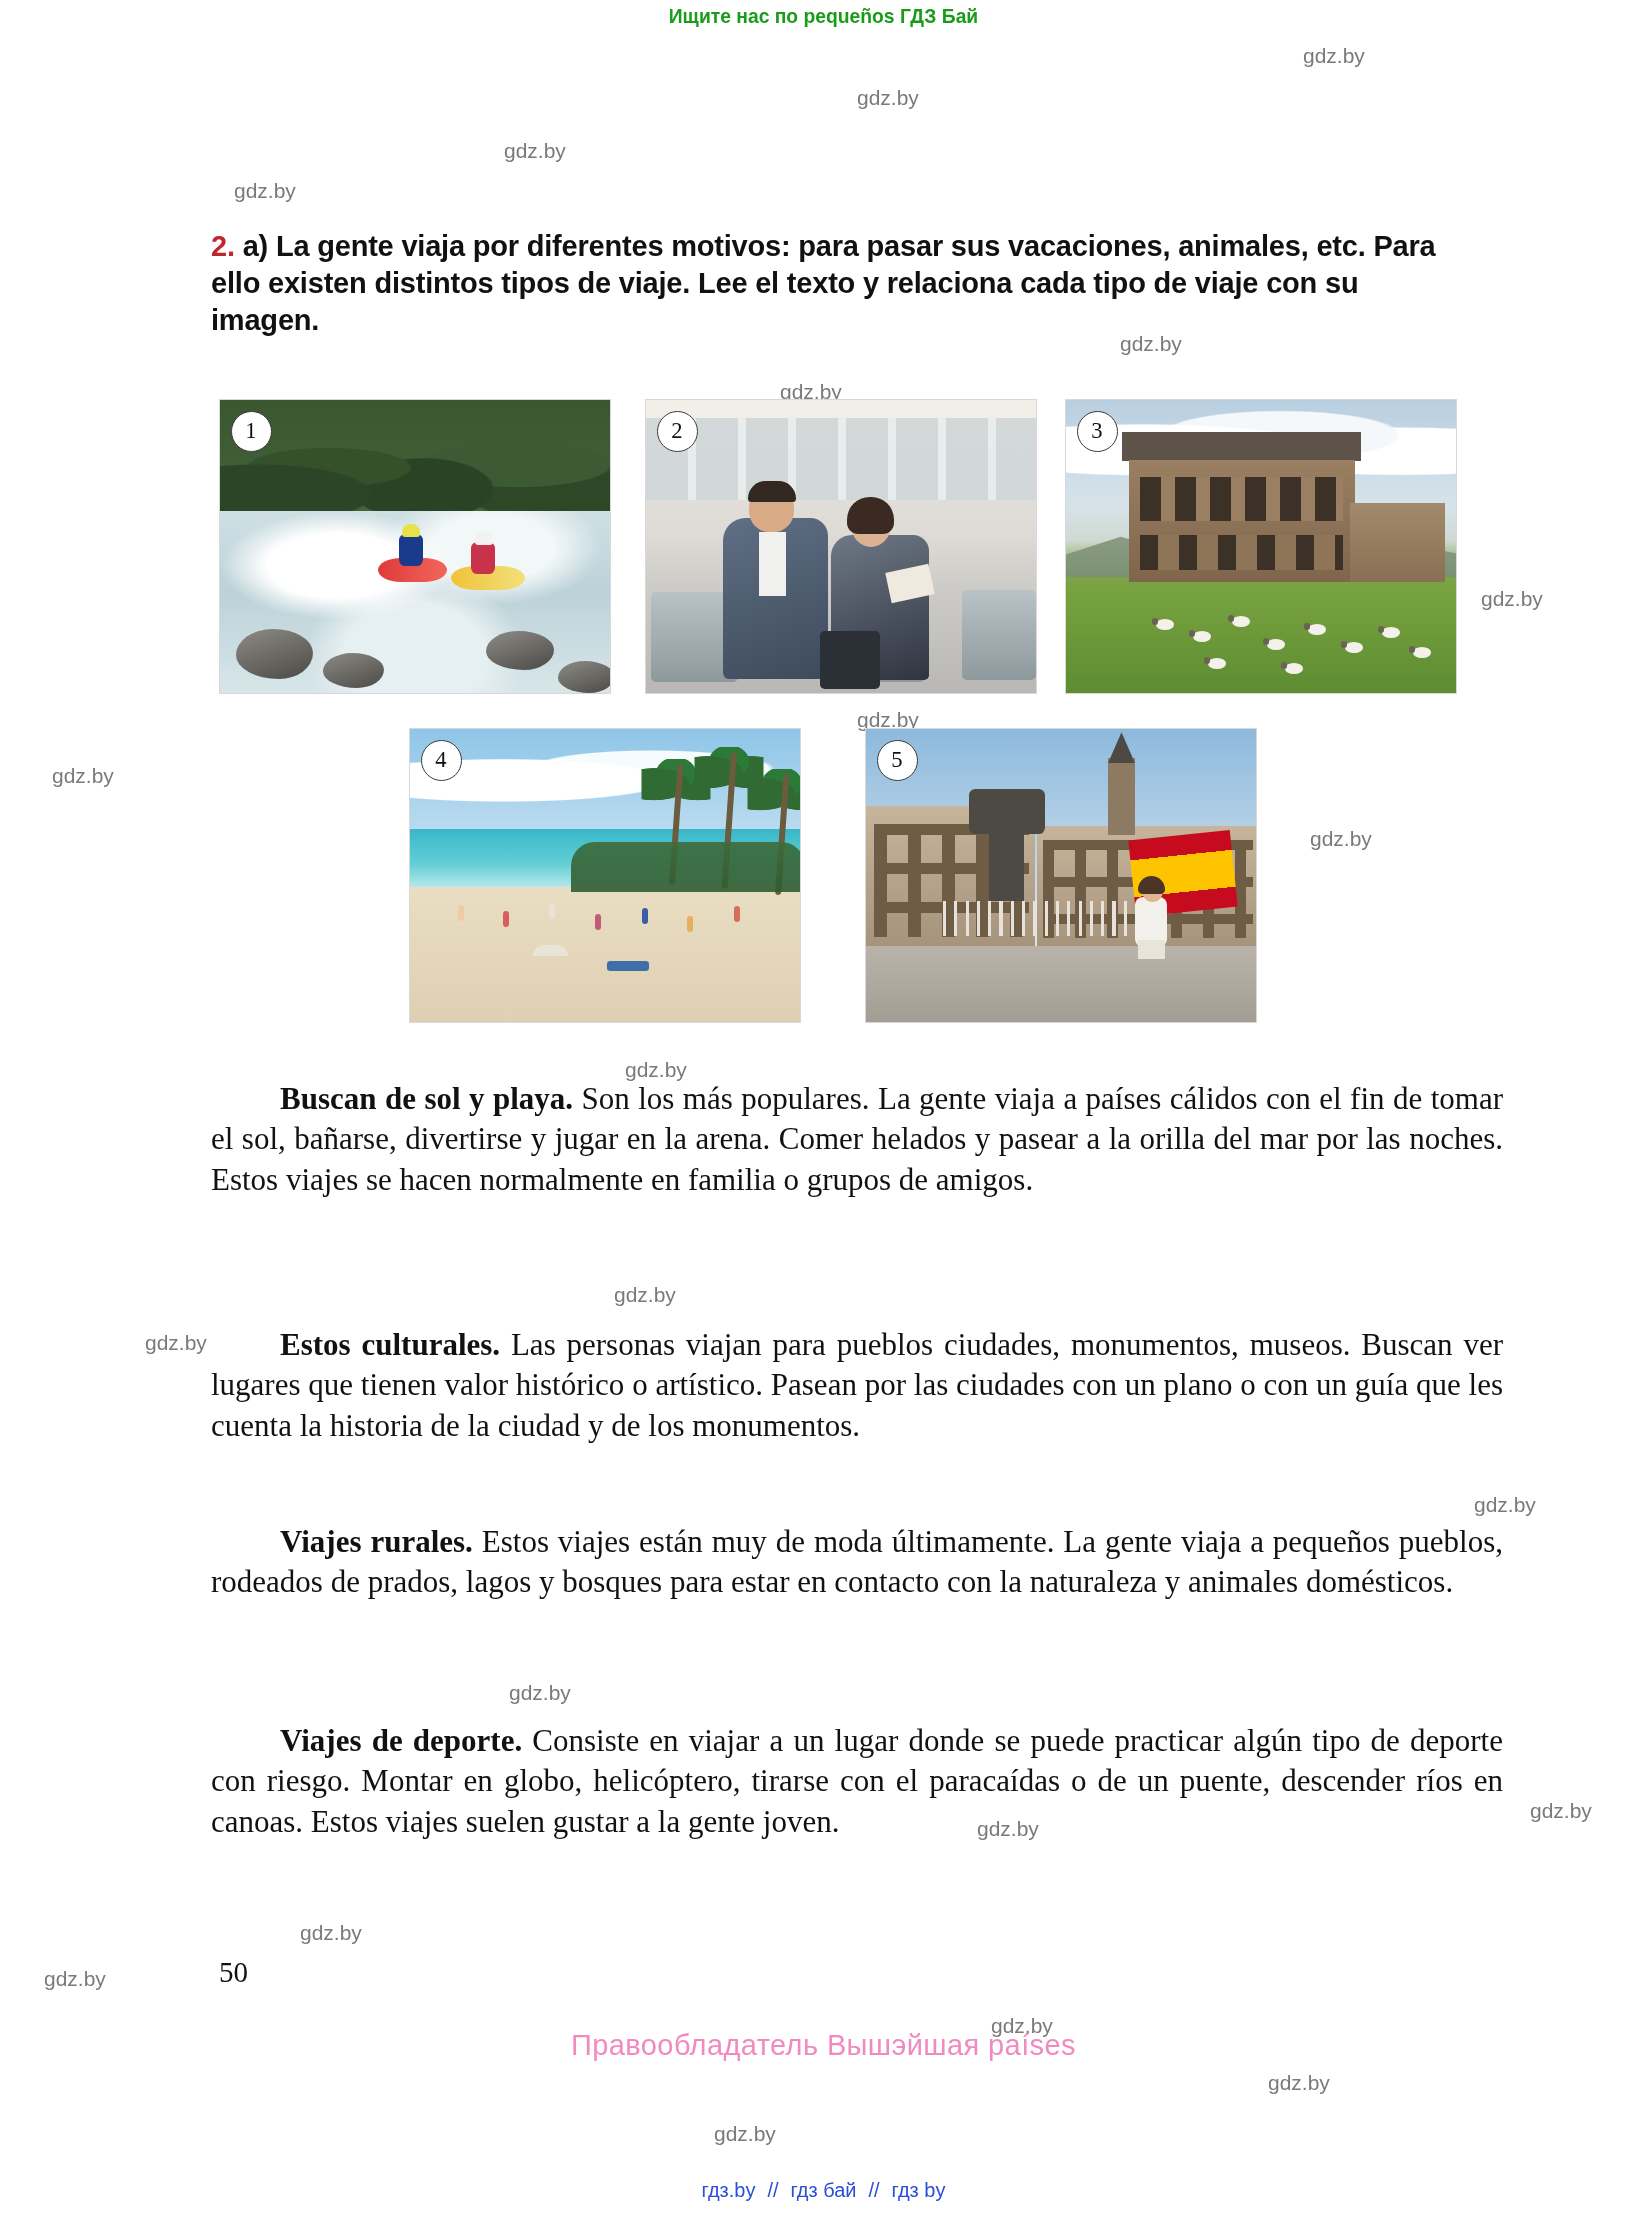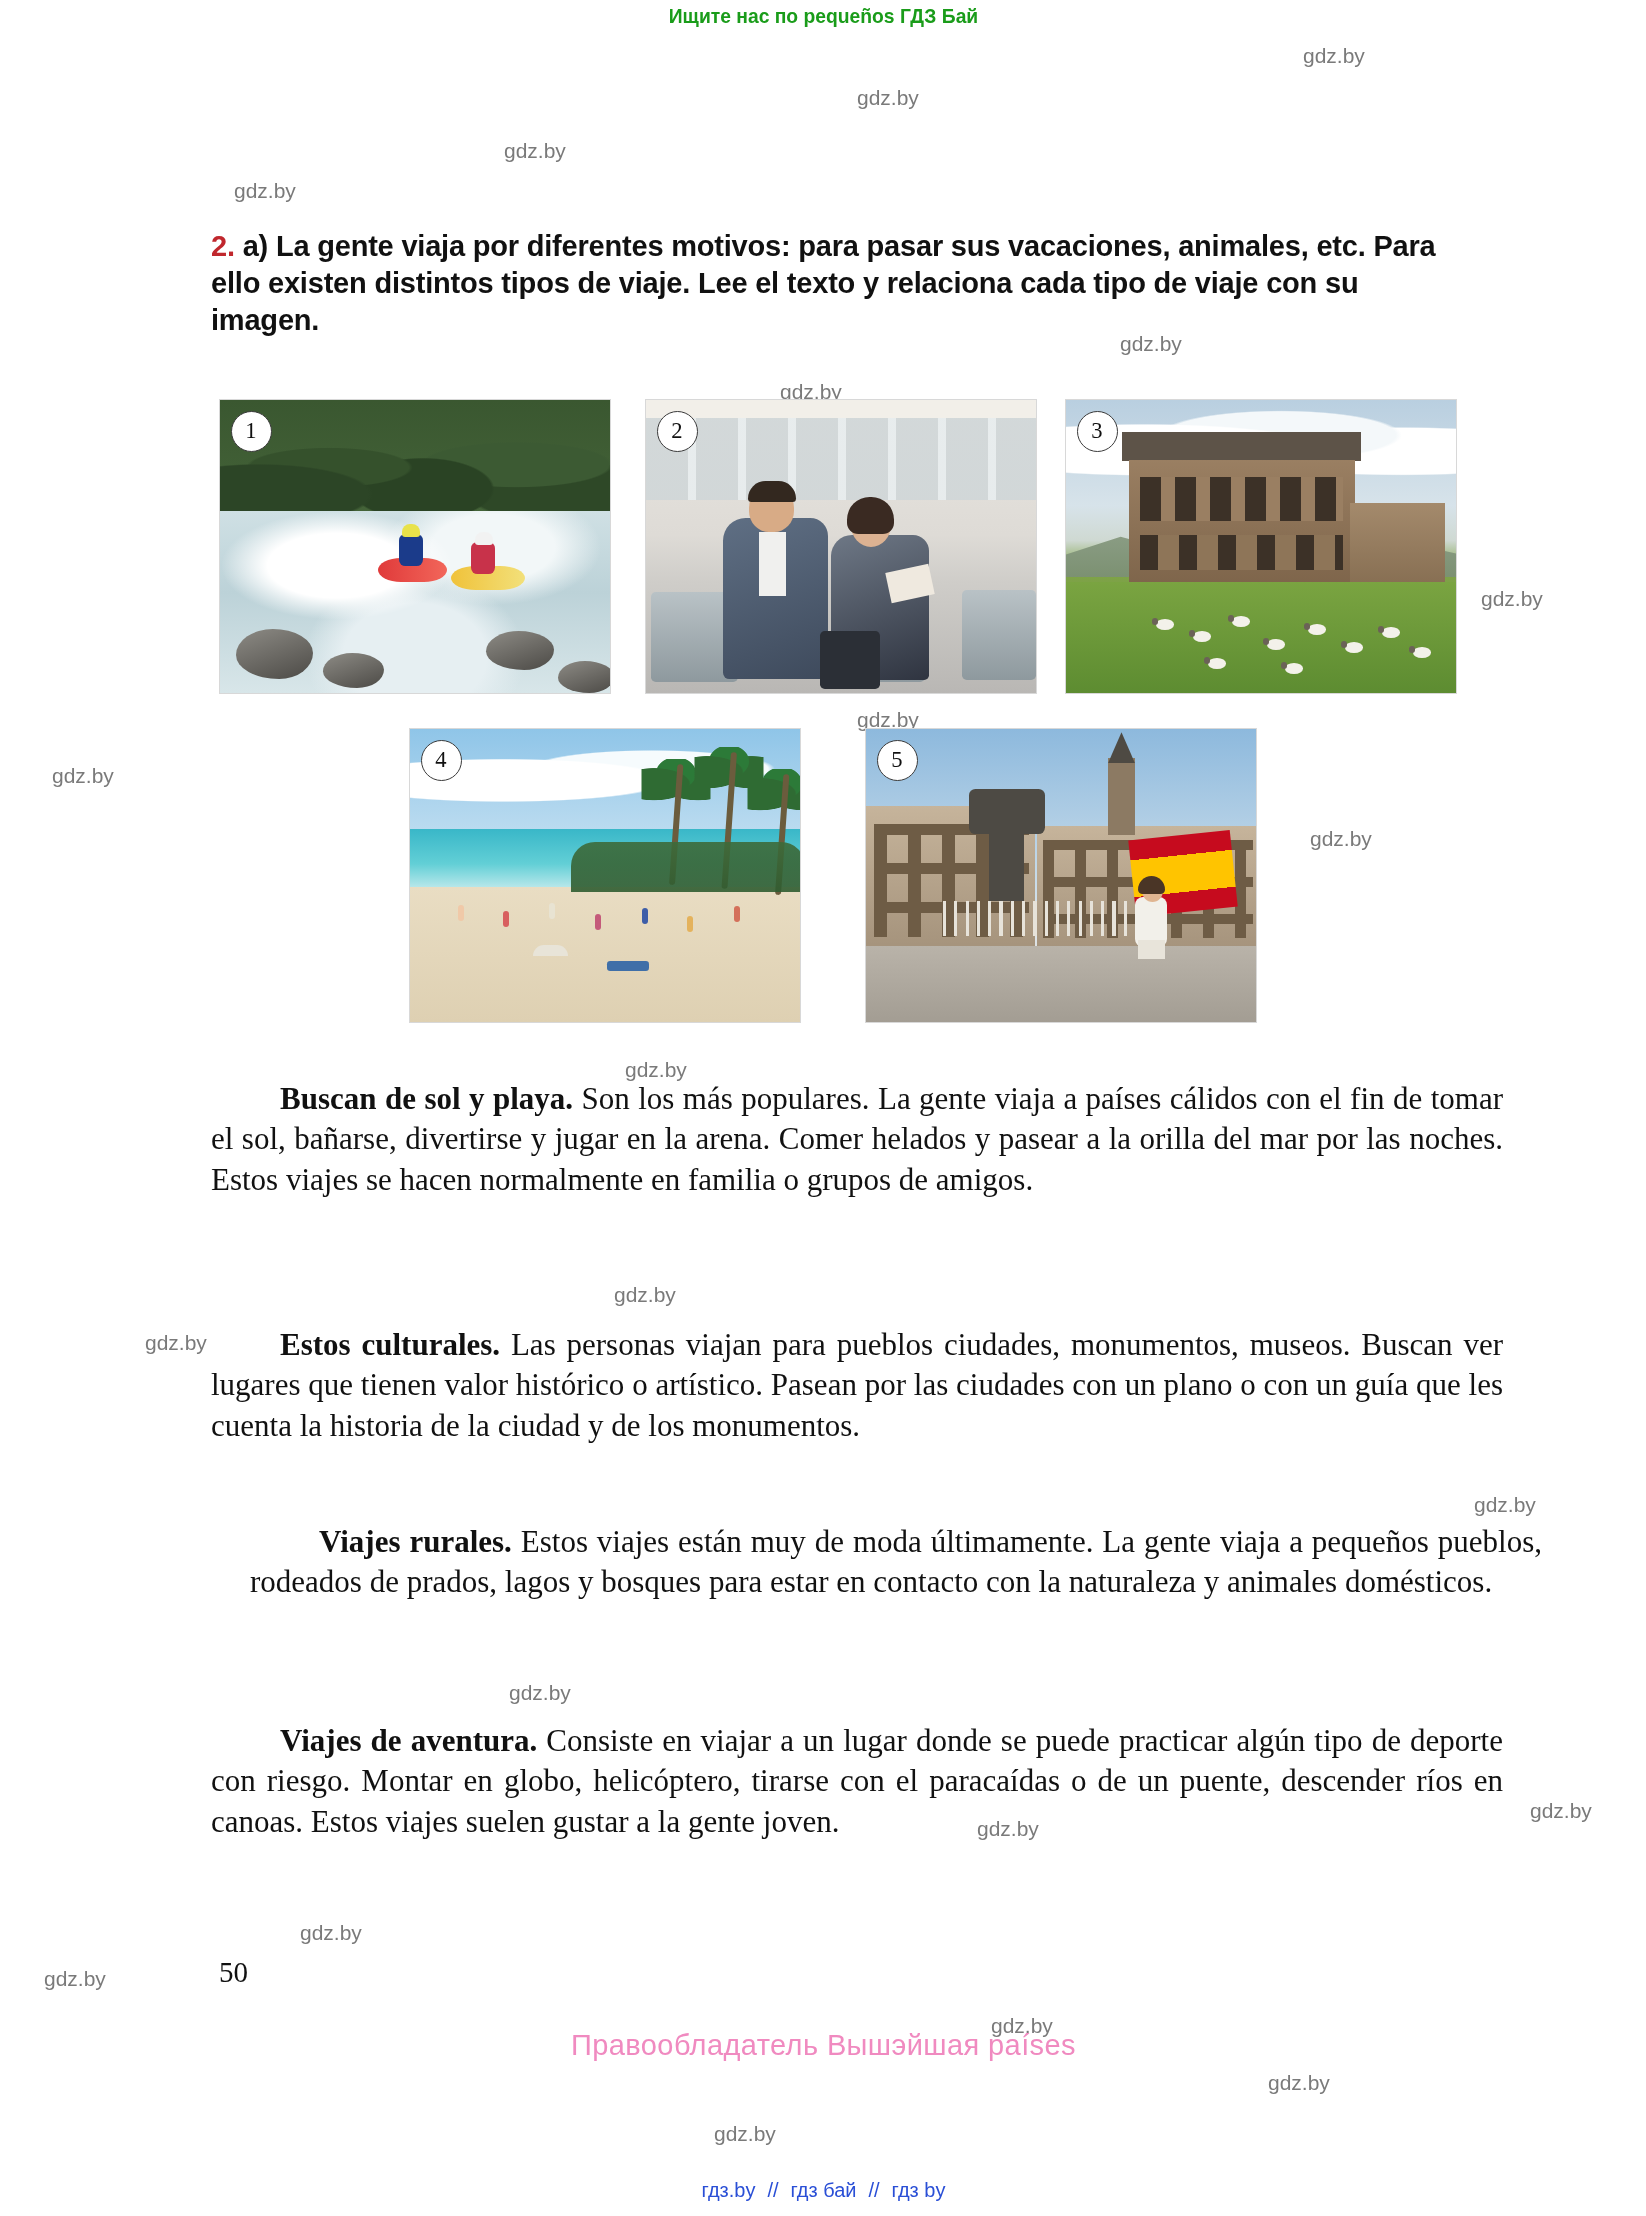--- a/index.html
+++ b/index.html
@@ -345,26 +345,26 @@
 </div>
 
 <div class="bodytext" style="top:1079px;">
   <p><b>Buscan de sol y playa.</b><span> Son los más populares. La gente viaja a países cálidos con el fin de tomar el sol, bañarse, divertirse y jugar en la arena. Comer helados y pasear a la orilla del mar por las noches. Estos viajes se hacen normalmente en familia o grupos de amigos.</span></p>
 </div>
 
 <div class="bodytext" style="top:1325px;">
   <p><b>Estos culturales.</b><span> Las personas viajan para pueblos ciudades, monumentos, museos. Buscan ver lugares que tienen valor histórico o artístico. Pasean por las ciudades con un plano o con un guía que les cuenta la historia de la ciudad y de los monumentos.</span></p>
 </div>
 
-<div class="bodytext" style="top:1522px;margin-left:39px;">
+<div class="bodytext" style="top:1522px;">
   <p><b>Viajes rurales.</b><span> Estos viajes están muy de moda últimamente. La gente viaja a pequeños pueblos, rodeados de prados, lagos y bosques para estar en contacto con la naturaleza y animales domésticos.</span></p>
 </div>
 
 <div class="bodytext" style="top:1721px;">
-  <p><b>Viajes de aventura.</b><span> Consiste en viajar a un lugar donde se puede practicar algún tipo de deporte con riesgo. Montar en globo, helicóptero, tirarse con el paracaídas o de un puente, descender ríos en canoas. Estos viajes suelen gustar a la gente joven.</span></p>
+  <p><b>Viajes de deporte.</b><span> Consiste en viajar a un lugar donde se puede practicar algún tipo de deporte con riesgo. Montar en globo, helicóptero, tirarse con el paracaídas o de un puente, descender ríos en canoas. Estos viajes suelen gustar a la gente joven.</span></p>
 </div>
 
 <div class="pagenum">50</div>
 <div class="copyright">Правообладатель Вышэйшая países</div>
 <div class="bottom-links">
   <span>гдз.by</span>
   <span>//</span>
   <span>гдз бай</span>
   <span>//</span>
   <span>гдз by</span>

